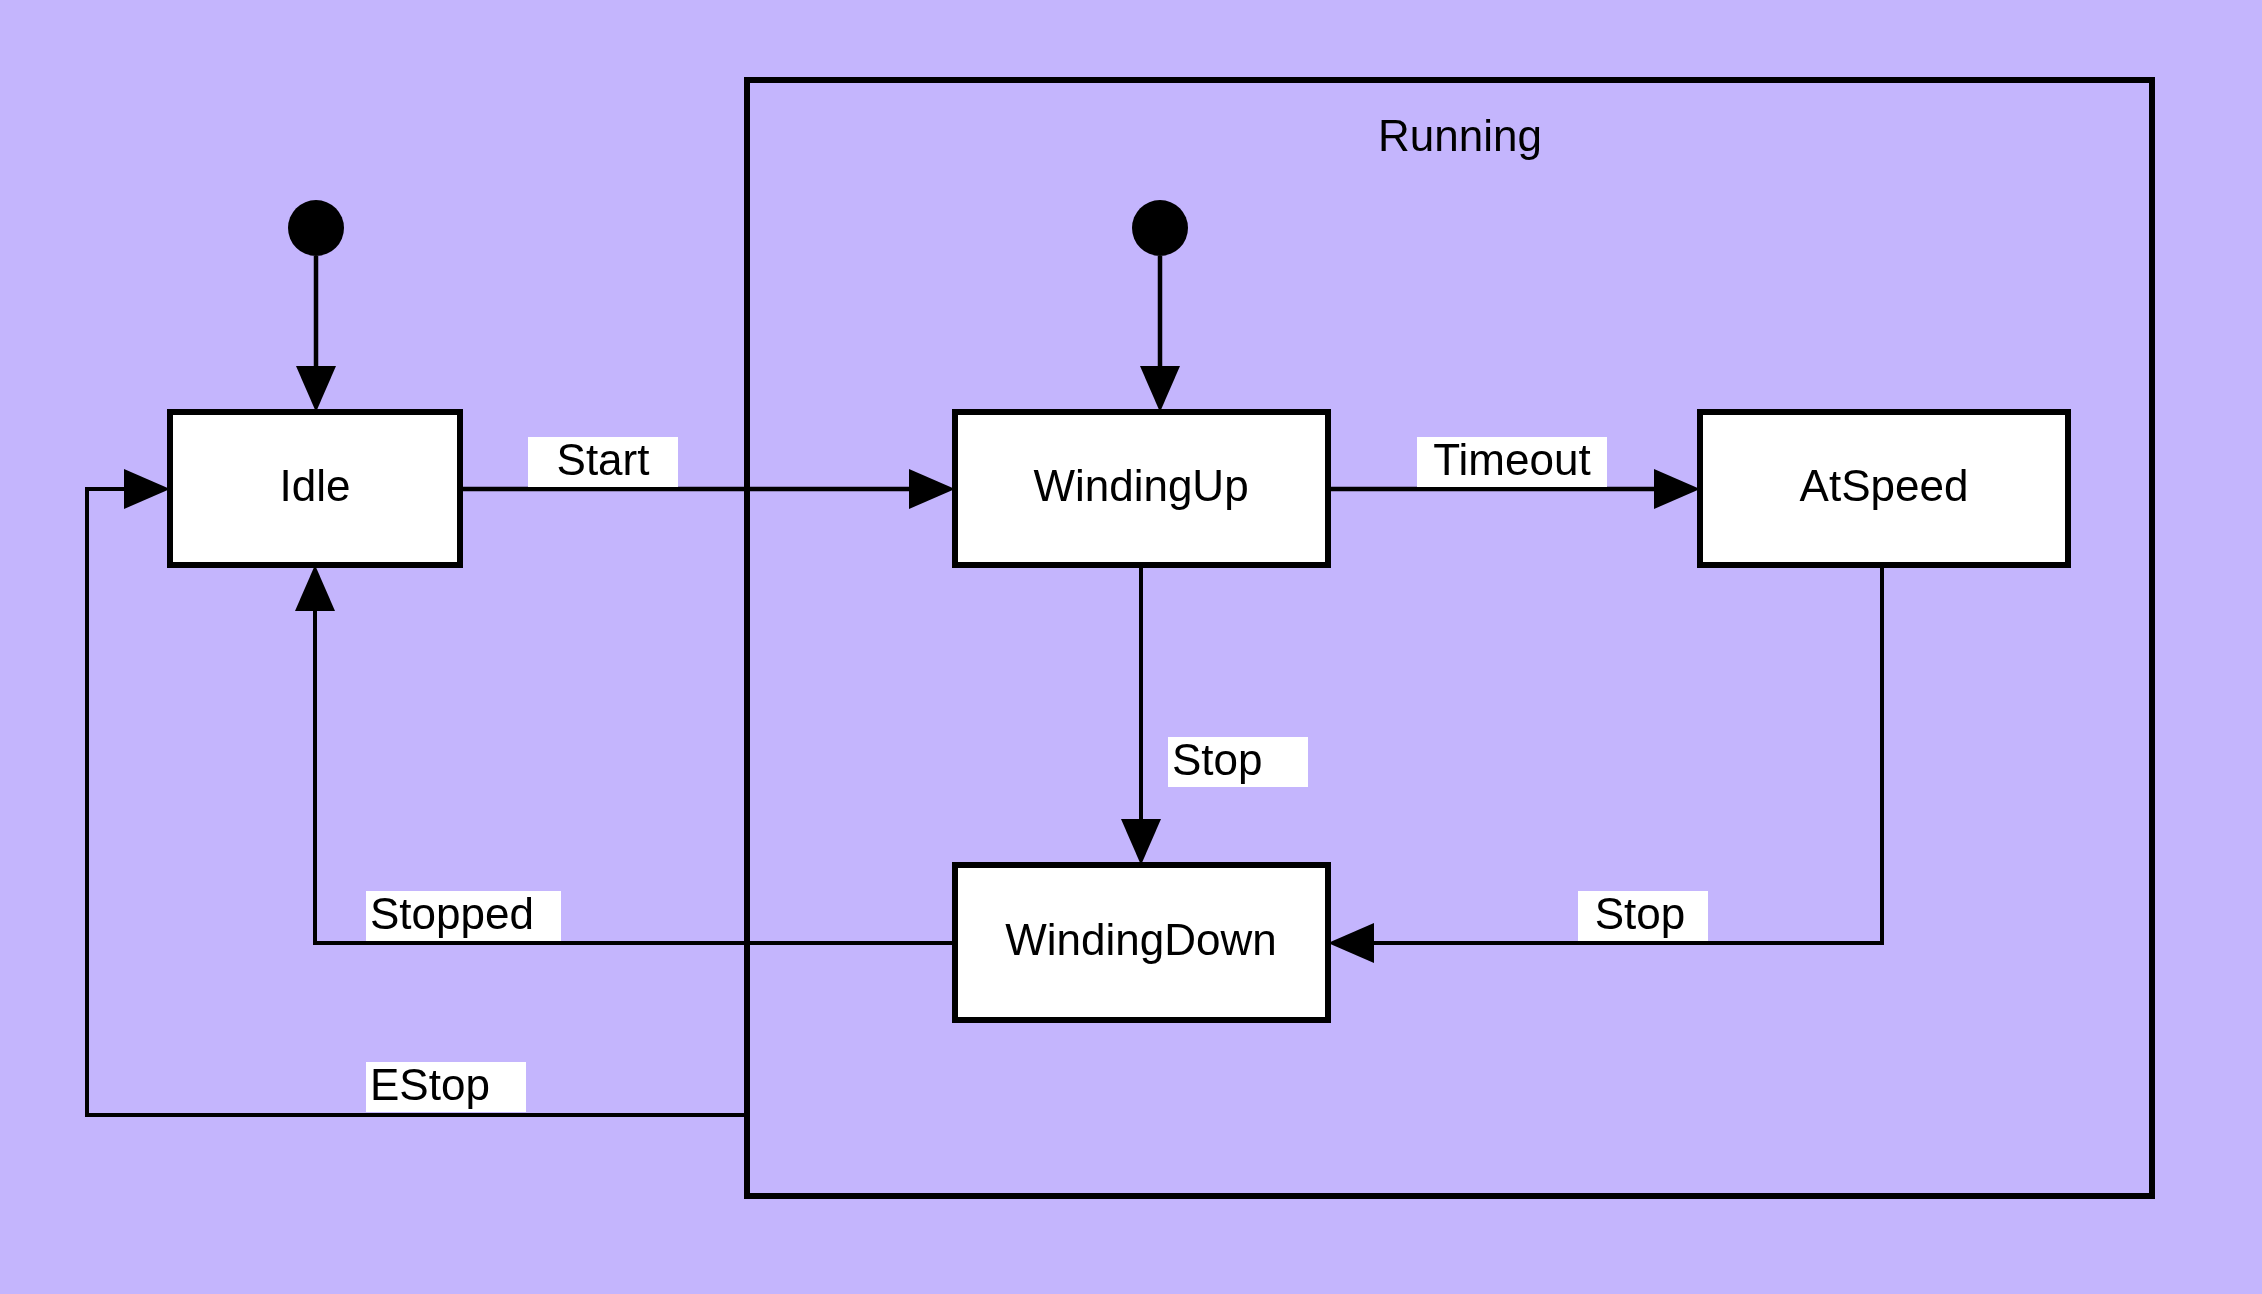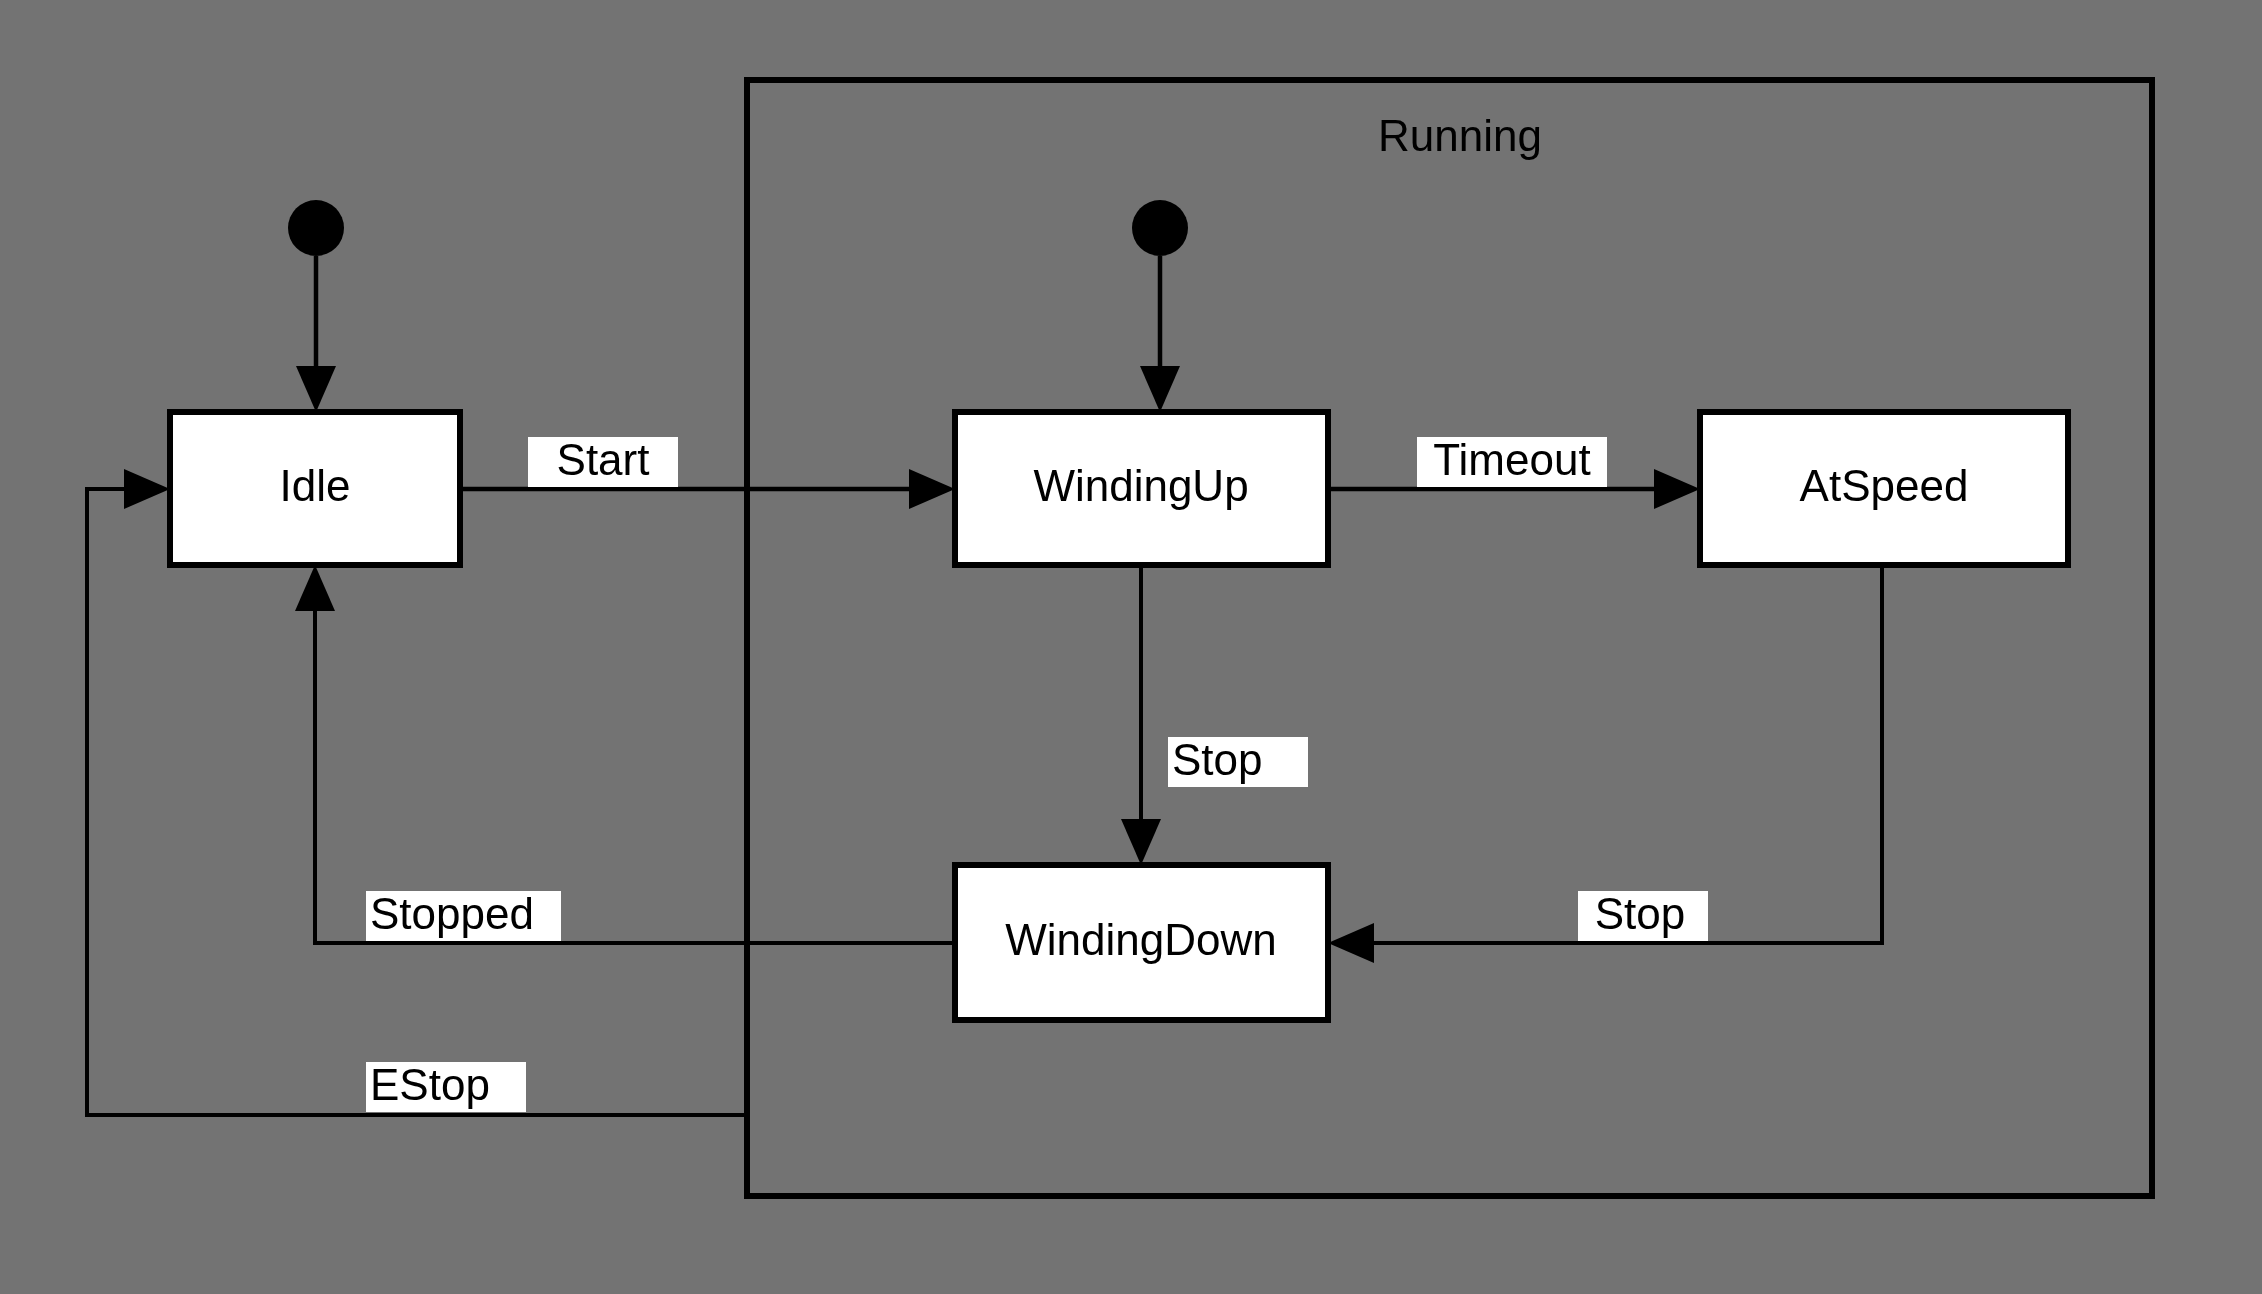--- a/index.html
+++ b/index.html
@@ -8,21 +8,21 @@
     padding: 0;
     background: #ffffff;
   }
   body {
     font-family: "Liberation Sans", sans-serif;
   }
   #canvas {
     position: relative;
     width: 2262px;
     height: 1294px;
-    background: #737373;
+    background: #c4b5fd;
     overflow: hidden;
     text-decoration: underline;
   }
   #diagram-svg {
     position: absolute;
     left: 0;
     top: 0;
     width: 2262px;
     height: 1294px;
     display: block;

